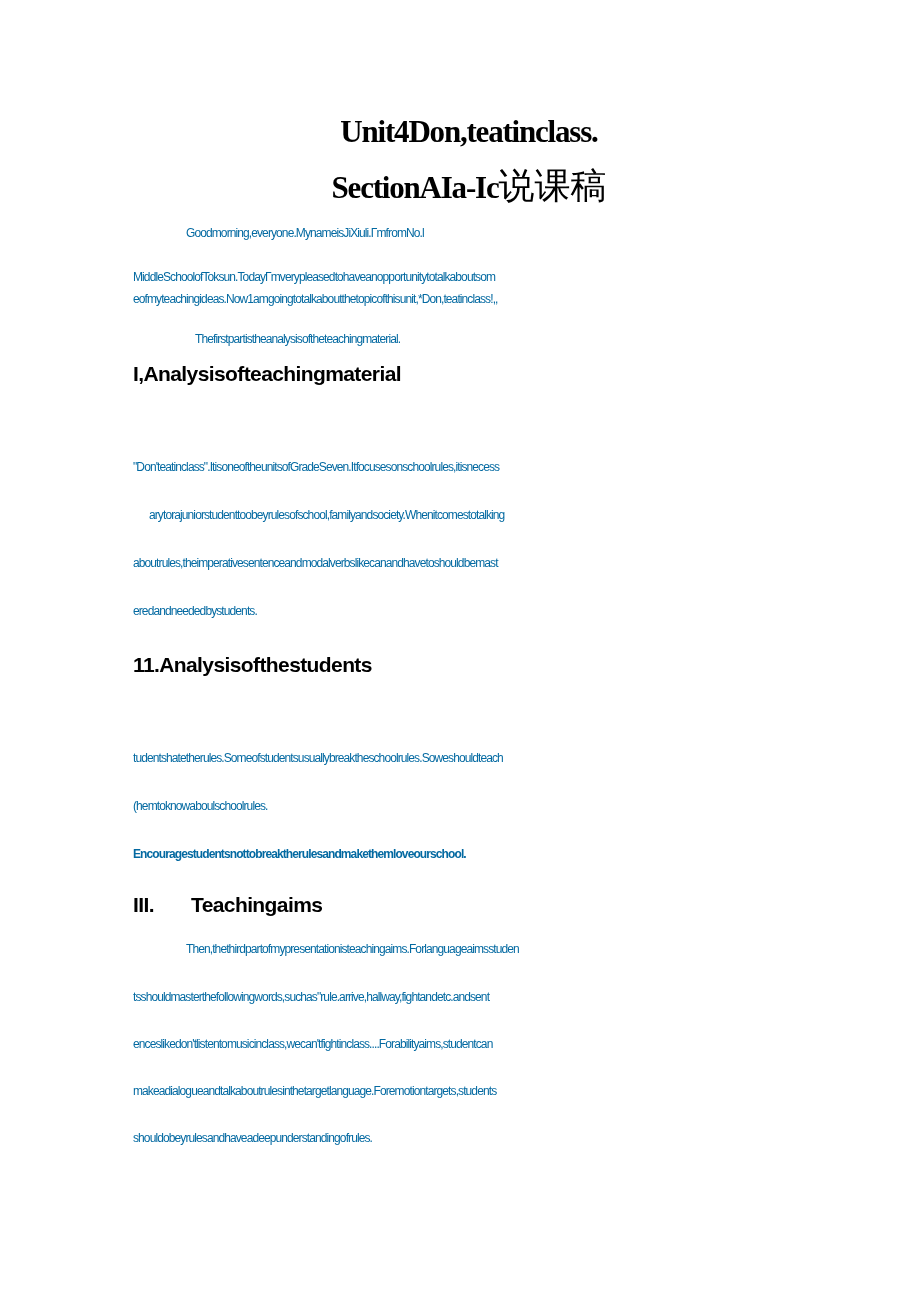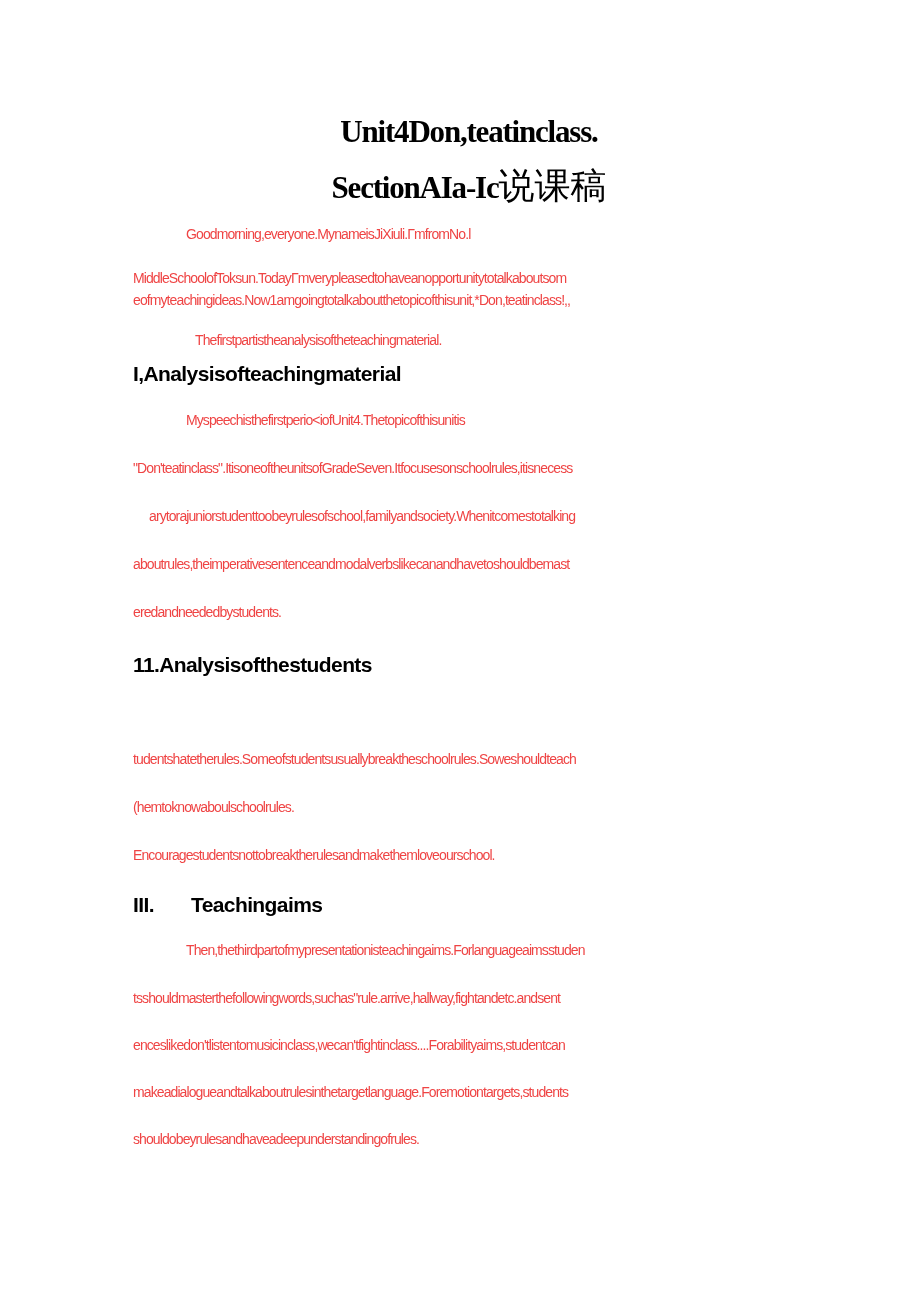--- a/index.html
+++ b/index.html
@@ -5,22 +5,22 @@
   html, body { margin: 0; padding: 0; background: #ffffff; }
   body { width: 920px; height: 1301px; position: relative; overflow: hidden; color: #000; }
   .page { position: absolute; left: 0; top: 0; width: 920px; height: 1301px; }
   .title {
     position: absolute; left: 0; width: 920px; text-align: center;
     font-family: "Liberation Serif", serif; font-weight: bold; font-size: 31px;
     letter-spacing: -1.2px; white-space: nowrap; padding-left: 9px;
   }
   .title .cjk { font-family: "DejaVu Sans", sans-serif; font-weight: normal; font-size: 36px; letter-spacing: 0; }
   .line {
-    position: absolute; font-family: "Liberation Sans", sans-serif; font-size: 14px;
-    letter-spacing: -0.9px; white-space: nowrap; color: #ef4444;
+    position: absolute; font-family: "Liberation Sans", sans-serif; font-size: 12px;
+    letter-spacing: -0.9px; white-space: nowrap; color: #0369a1;
   }
   .heading {
     position: absolute; left: 133px; font-family: Liberation Sans, sans-serif; font-weight: bold;
     font-size: 21px; letter-spacing: -0.6px; white-space: nowrap;
   }
   .heading .num { display: inline-block; width: 58px; }
 </style>
 </head>
 <body>
 
@@ -28,30 +28,29 @@
 
   <div class="title" style="top:114px;">Unit4Don,teatinclass.</div>
   <div class="title" style="top:162px;"><span>SectionAIa-Ic</span><span class="cjk">说课稿</span></div>
 
   <div class="line" style="left:186px; top:226px;">Goodmorning,everyone.MynameisJiXiuli.ΓmfromNo.l</div>
   <div class="line" style="left:133px; top:270px;">MiddleSchoolofToksun.TodayΓmverypleasedtohaveanopportunitytotalkaboutsom</div>
   <div class="line" style="left:133px; top:292px;">eofmyteachingideas.Now1amgoingtotalkaboutthetopicofthisunit,*Don,teatinclass!,,</div>
   <div class="line" style="left:186px; top:332px;margin-left:9px;">Thefirstpartistheanalysisoftheteachingmaterial.</div>
 
   <div class="heading" style="top:362px;">I,Analysisofteachingmaterial</div>
-  <div class="line" style="left:186px; top:412px;">Myspeechisthefirstperio&lt;iofUnit4.Thetopicofthisunitis</div>
   <div class="line" style="left:133px; top:460px;">"Don'teatinclass".ItisoneoftheunitsofGradeSeven.Itfocusesonschoolrules,itisnecess</div>
   <div class="line" style="left:149px; top:508px;">arytorajuniorstudenttoobeyrulesofschool,familyandsociety.Whenitcomestotalking</div>
   <div class="line" style="left:133px; top:556px;">aboutrules,theimperativesentenceandmodalverbslikecanandhavetoshouldbemast</div>
   <div class="line" style="left:133px; top:604px;">eredandneededbystudents.</div>
 
   <div class="heading" style="top:653px;">11.Analysisofthestudents</div>
   <div class="line" style="left:133px; top:751px;">tudentshatetherules.Someofstudentsusuallybreaktheschoolrules.Soweshouldteach</div>
   <div class="line" style="left:133px; top:799px;">(hemtoknowaboulschoolrules.</div>
-  <div class="line" style="left:133px; top:847px;">Encouragestudentsnottobreaktherulesandmakethemloveourschool.</div>
+  <div class="line" style="left:133px; top:847px;font-weight:bold;">Encouragestudentsnottobreaktherulesandmakethemloveourschool.</div>
 
   <div class="heading" style="top:893px;"><span class="num">III.</span><span>Teachingaims</span></div>
   <div class="line" style="left:186px; top:942px;">Then,thethirdpartofmypresentationisteachingaims.Forlanguageaimsstuden</div>
   <div class="line" style="left:133px; top:990px;">tsshouldmasterthefollowingwords,suchas"rule.arrive,hallway,fightandetc.andsent</div>
   <div class="line" style="left:133px; top:1037px;">enceslikedon'tlistentomusicinclass,wecan'tfightinclass....Forabilityaims,studentcan</div>
   <div class="line" style="left:133px; top:1131px;">shouldobeyrulesandhaveadeepunderstandingofrules.</div>
   <div class="line" style="left:133px; top:1084px;">makeadialogueandtalkaboutrulesinthetargetlanguage.Foremotiontargets,students</div>
 
 </div>
 

